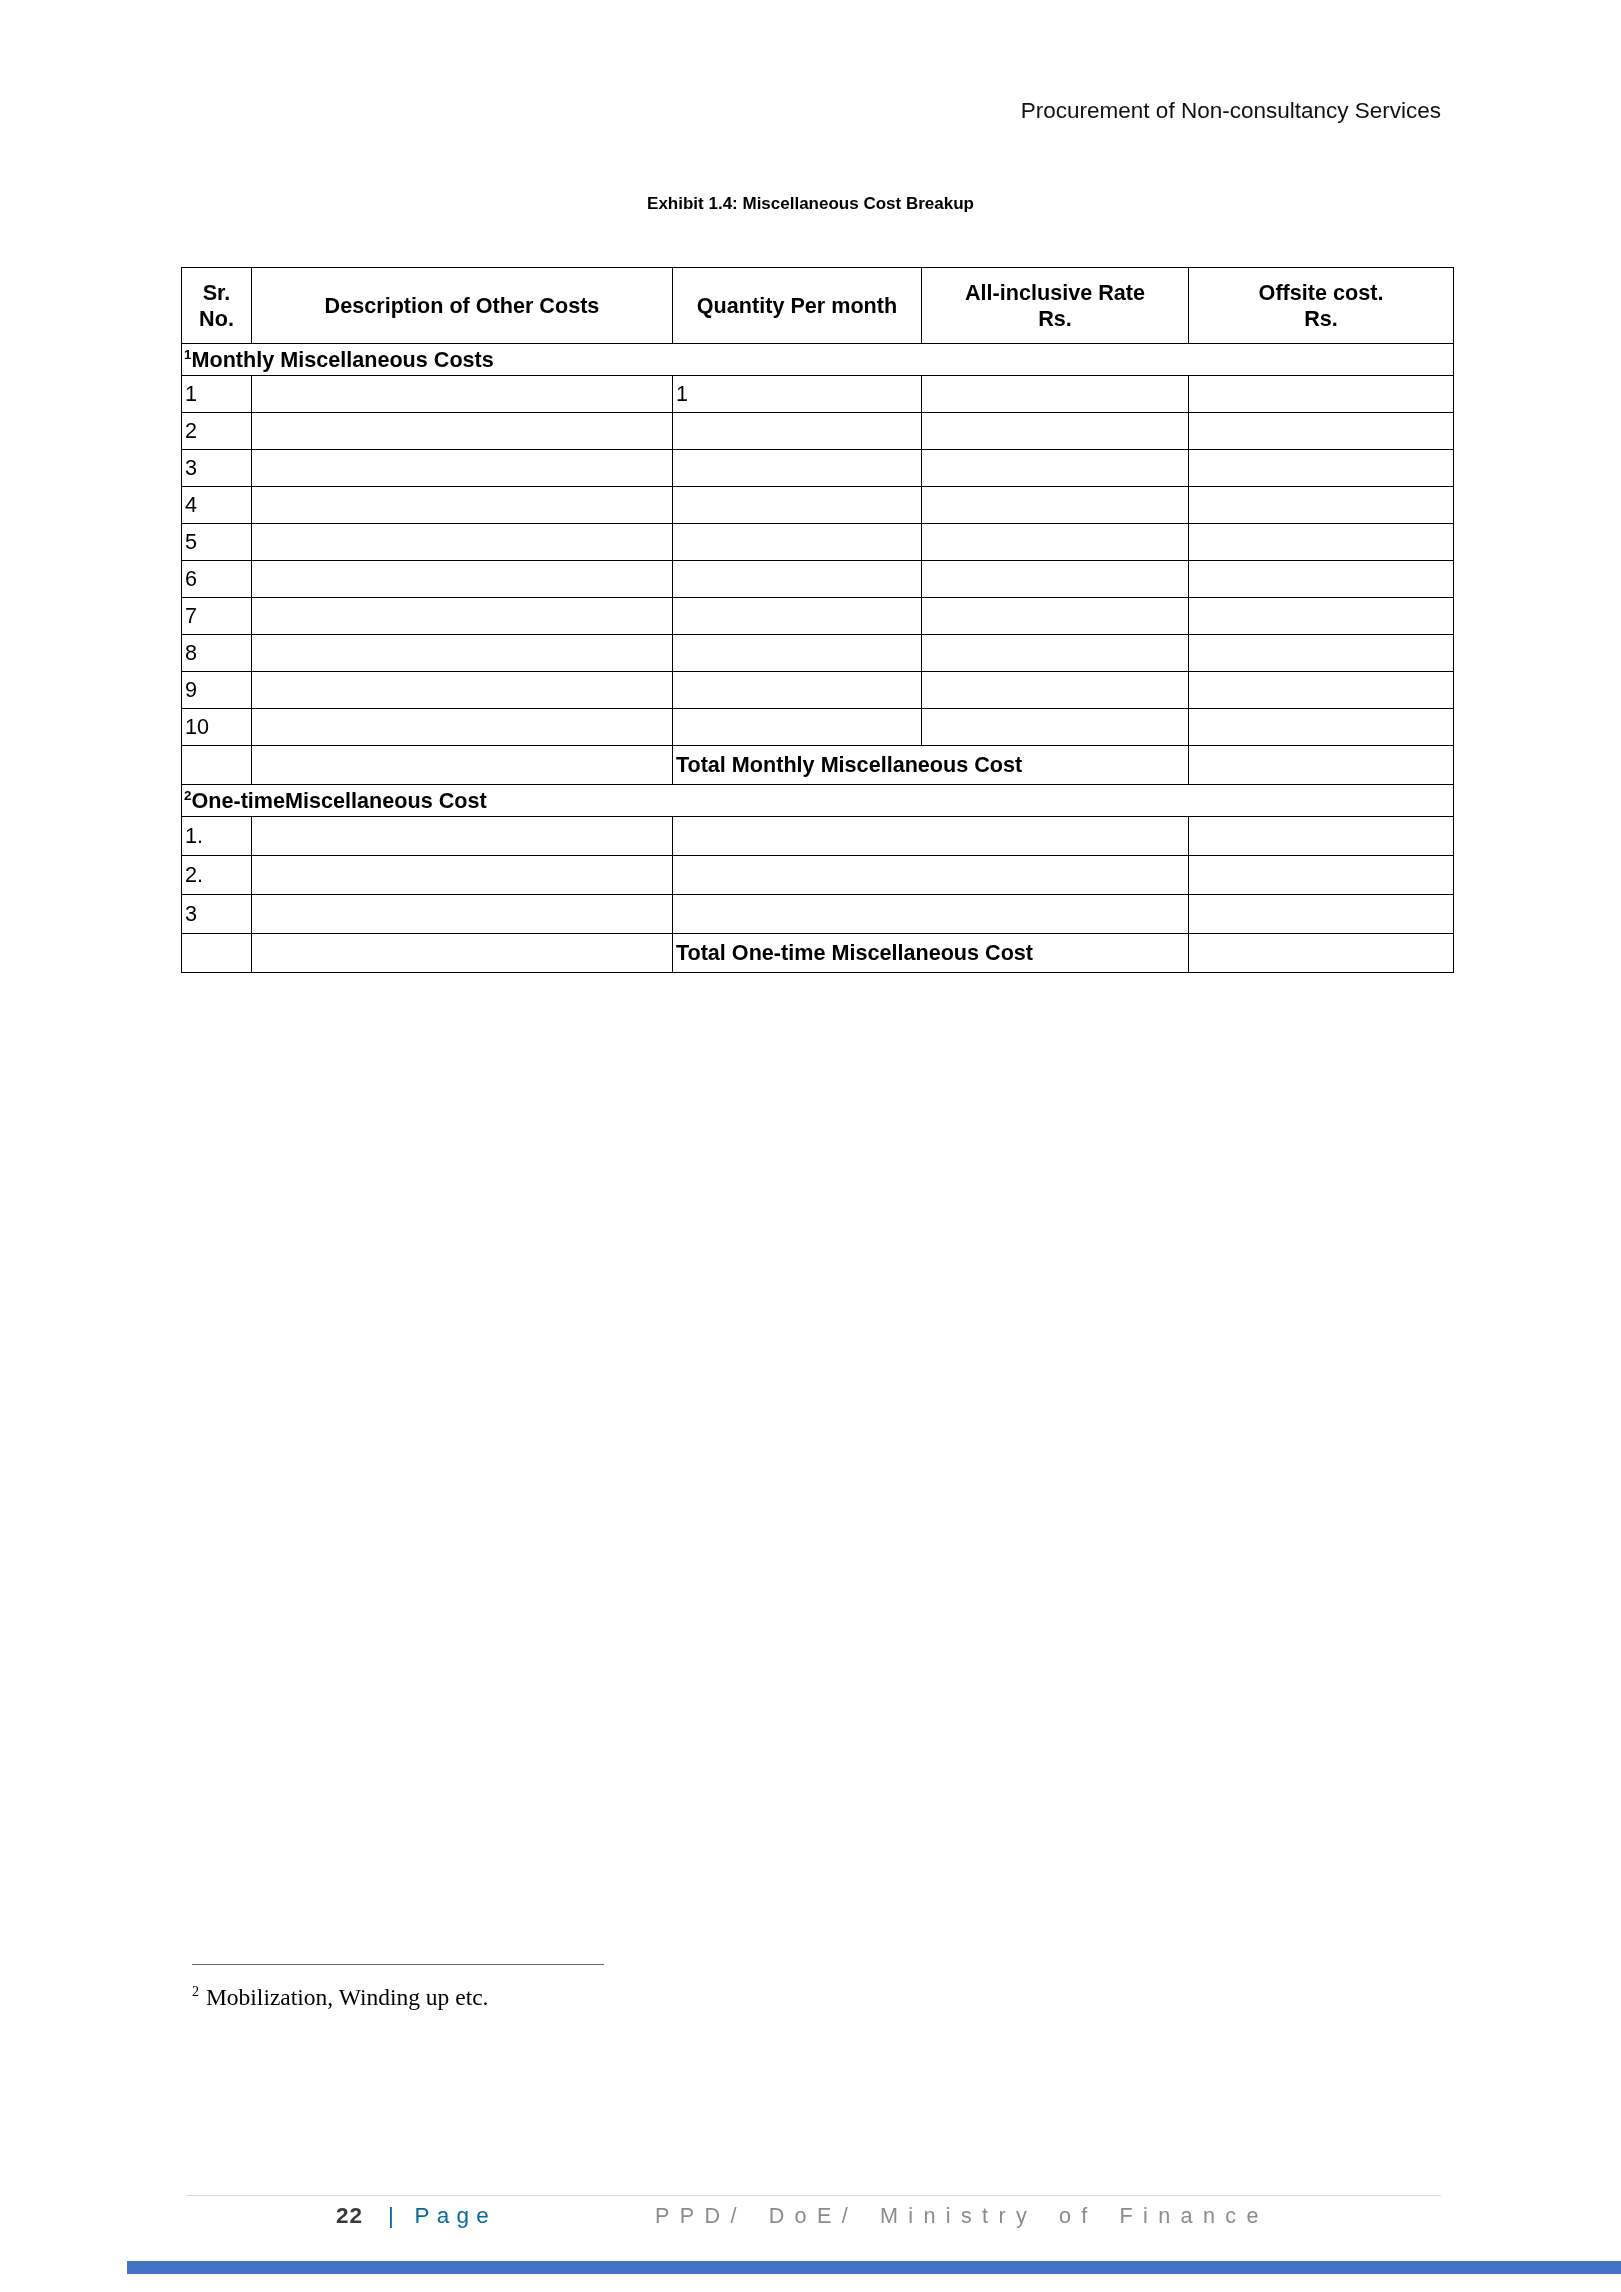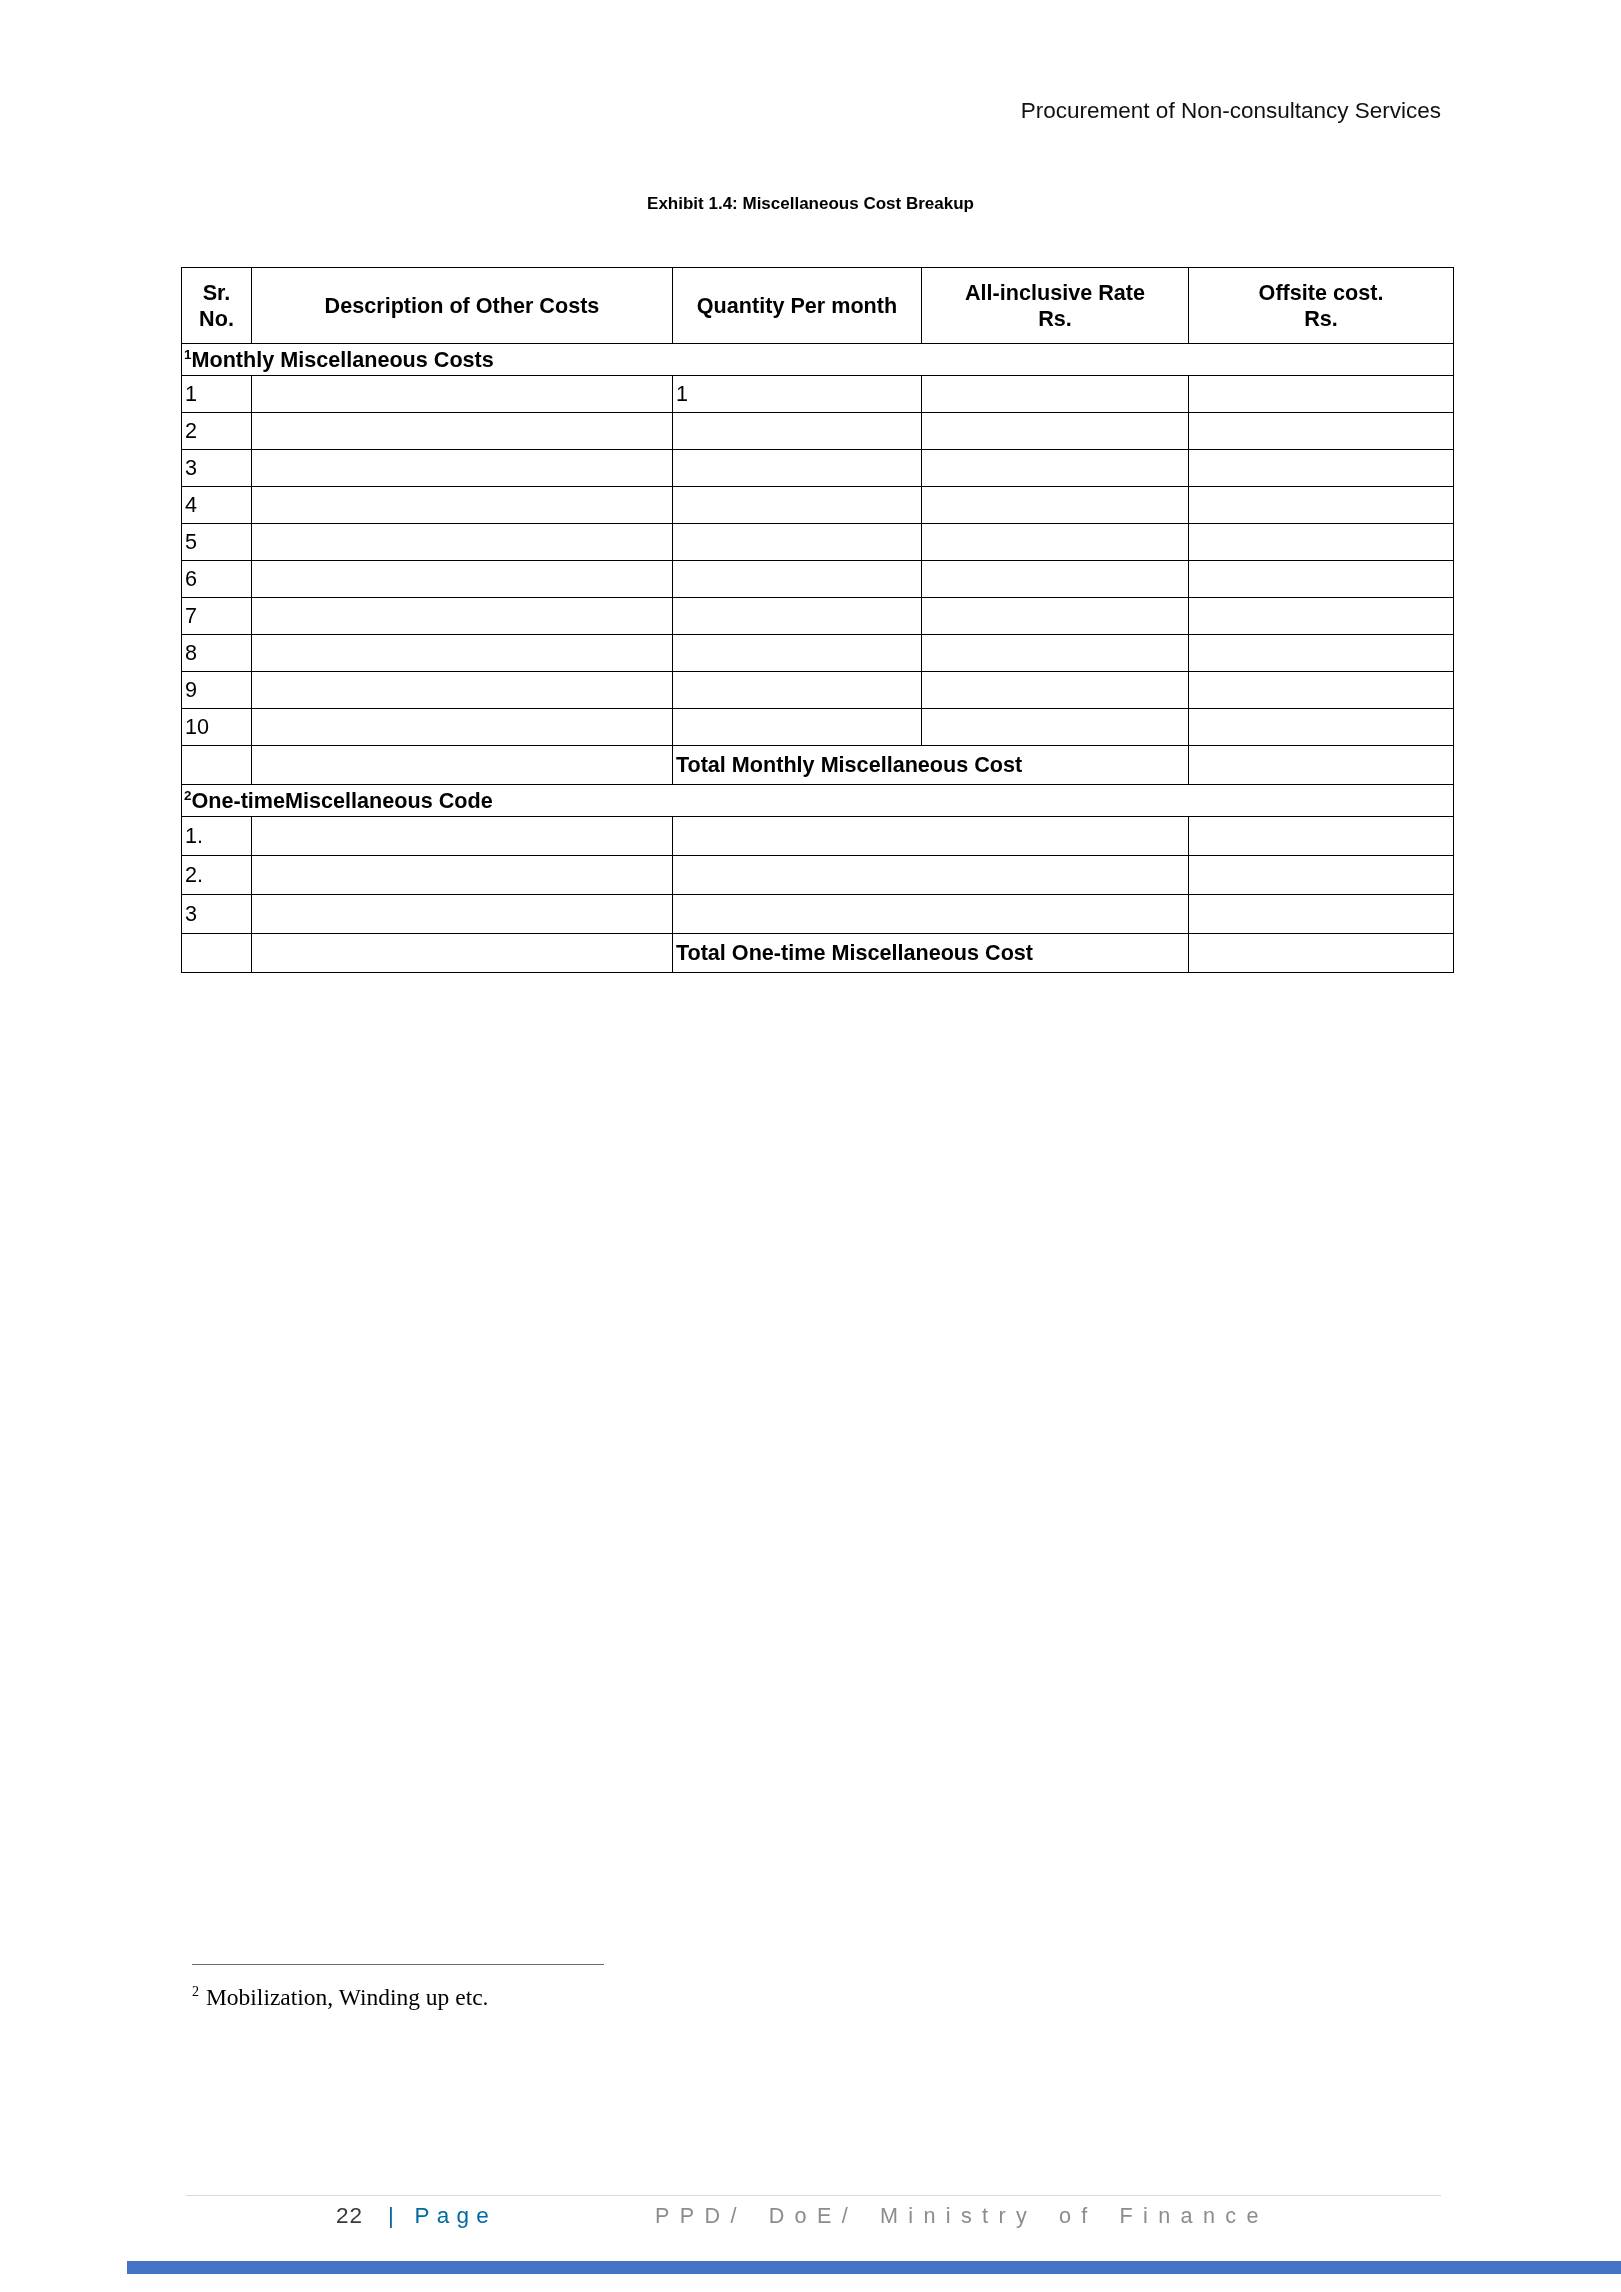--- a/index.html
+++ b/index.html
@@ -104,21 +104,21 @@
     width: 1255px;
     border-top: 1px solid #d9d9d9;
   }
   .footer-left {
     position: absolute;
     top: 2203px;
     left: 336px;
     font-size: 22.5px;
     white-space: nowrap;
   }
-  .footer-page-number { font-weight: normal; color: #3a3a3a; letter-spacing: 1px; }
+  .footer-page-number { font-weight: bold; color: #3a3a3a; letter-spacing: 1px; }
   .footer-page-word { color: #0369a1; letter-spacing: 0.32em; margin-left: 25px; }
   .footer-right {
     position: absolute;
     top: 2203px;
     left: 655px;
     font-size: 21.6px;
     color: #8c8c8c;
     letter-spacing: 0.48em;
     word-spacing: 0.25em;
     white-space: nowrap;
@@ -237,21 +237,21 @@
         </tr>
 
         <tr class="total-row">
           <td></td>
           <td></td>
           <td colspan="2" class="total-label">Total Monthly Miscellaneous Cost</td>
           <td></td>
         </tr>
 
         <tr class="section-row">
-          <td colspan="5"><sup class="marker">2</sup><span>One-timeMiscellaneous Code</span></td>
+          <td colspan="5"><sup class="marker">2</sup><span>One-timeMiscellaneous Cost</span></td>
         </tr>
 
         <tr class="onetime-row">
           <td class="sr">1.</td>
           <td></td>
           <td colspan="2"></td>
           <td></td>
         </tr>
         <tr class="onetime-row">
           <td class="sr">2.</td>

